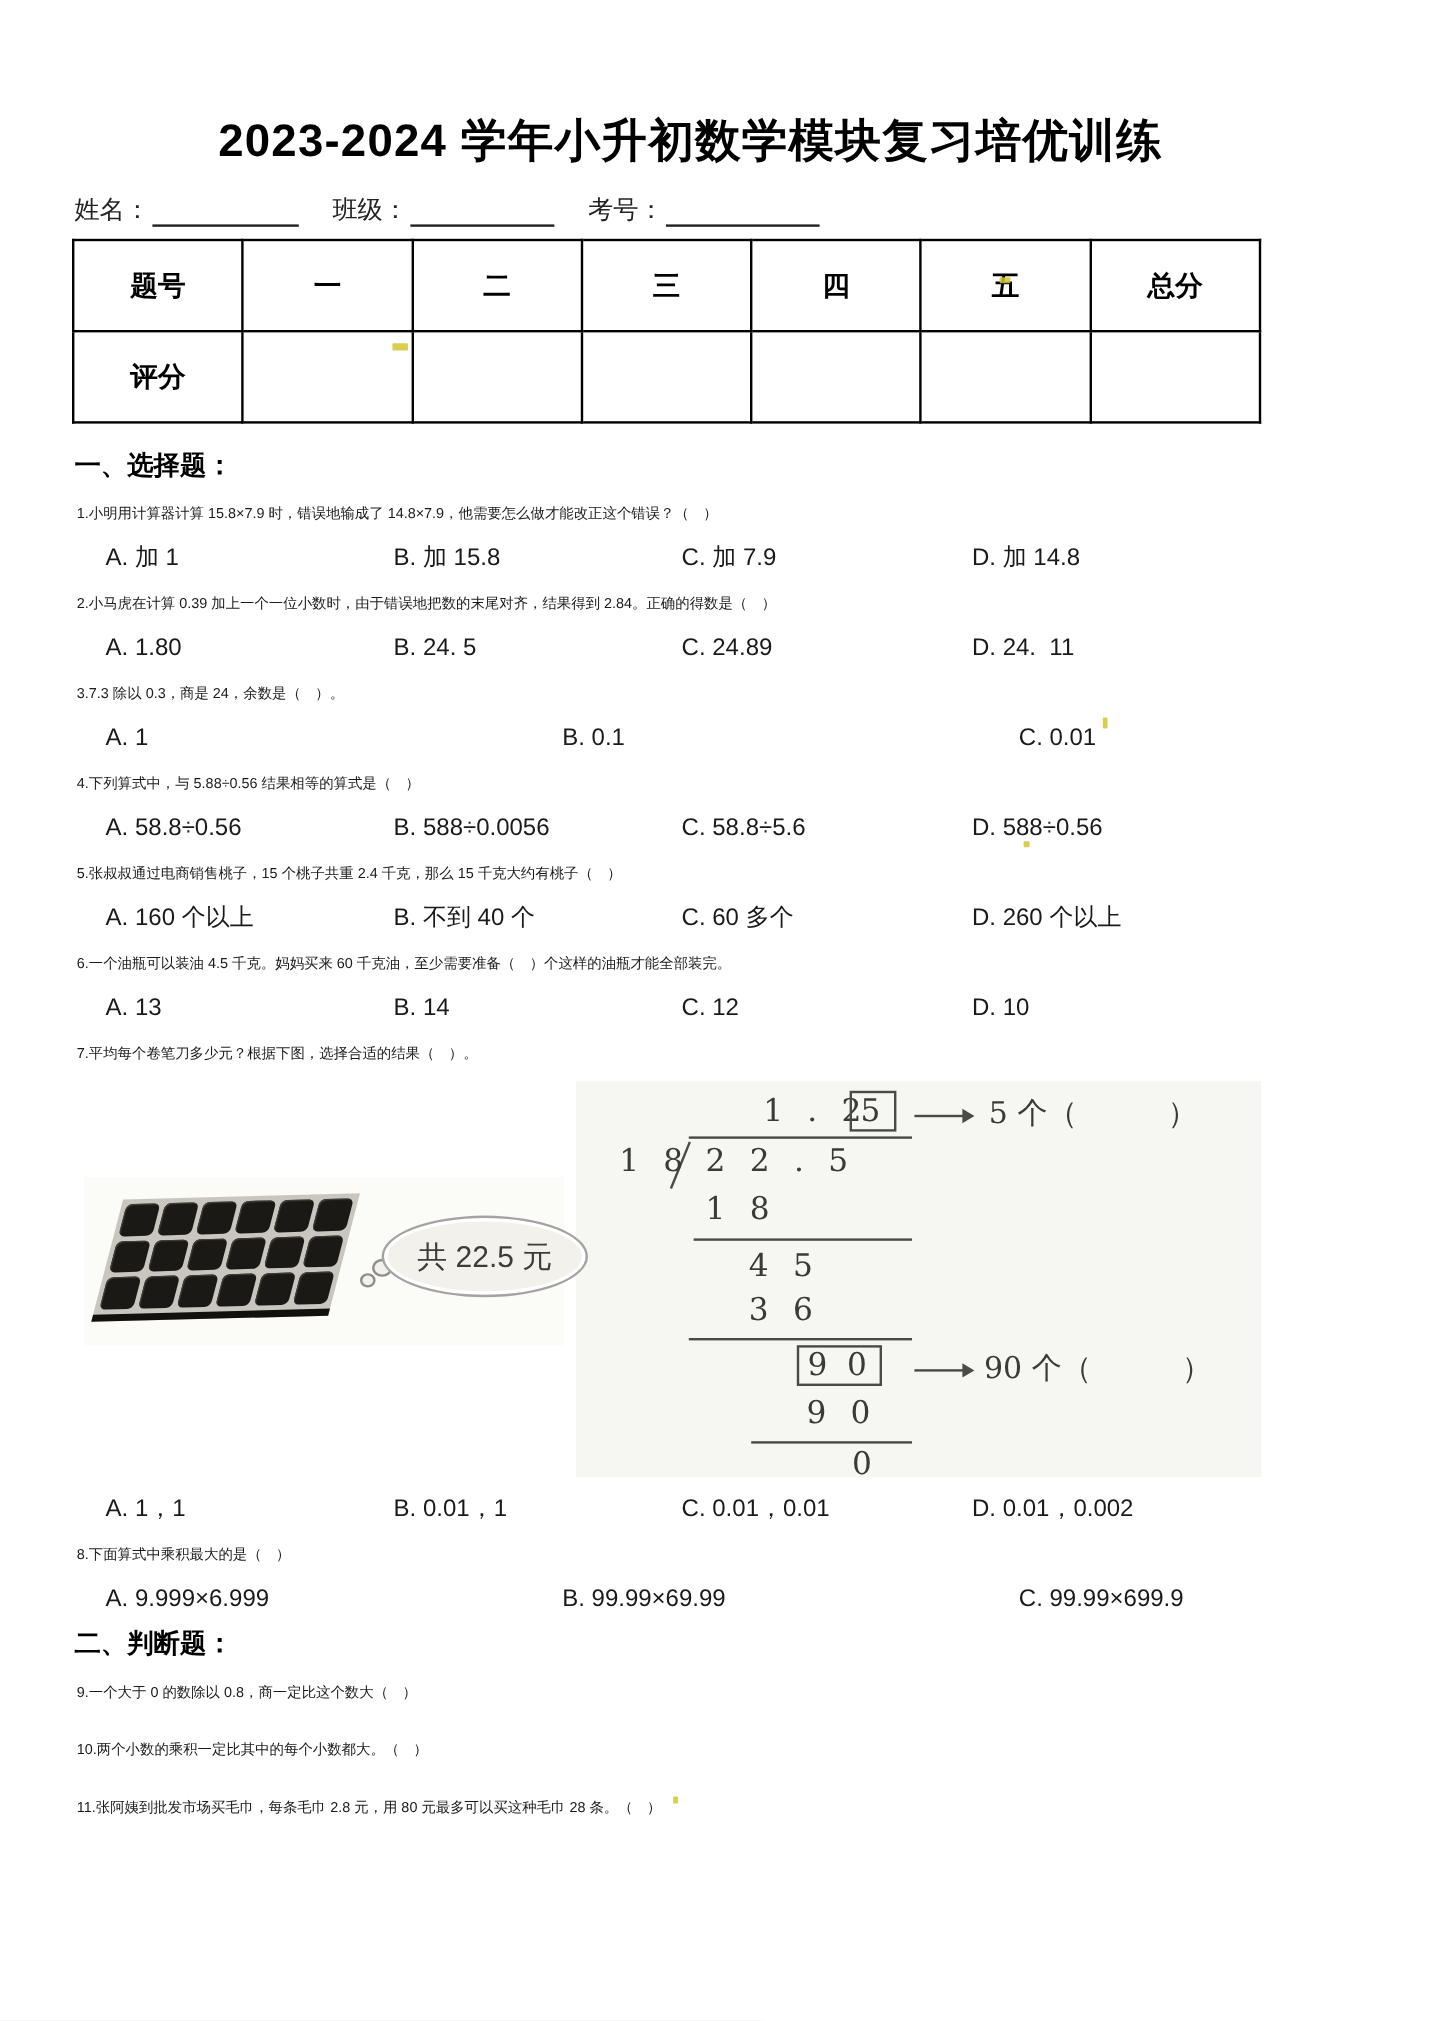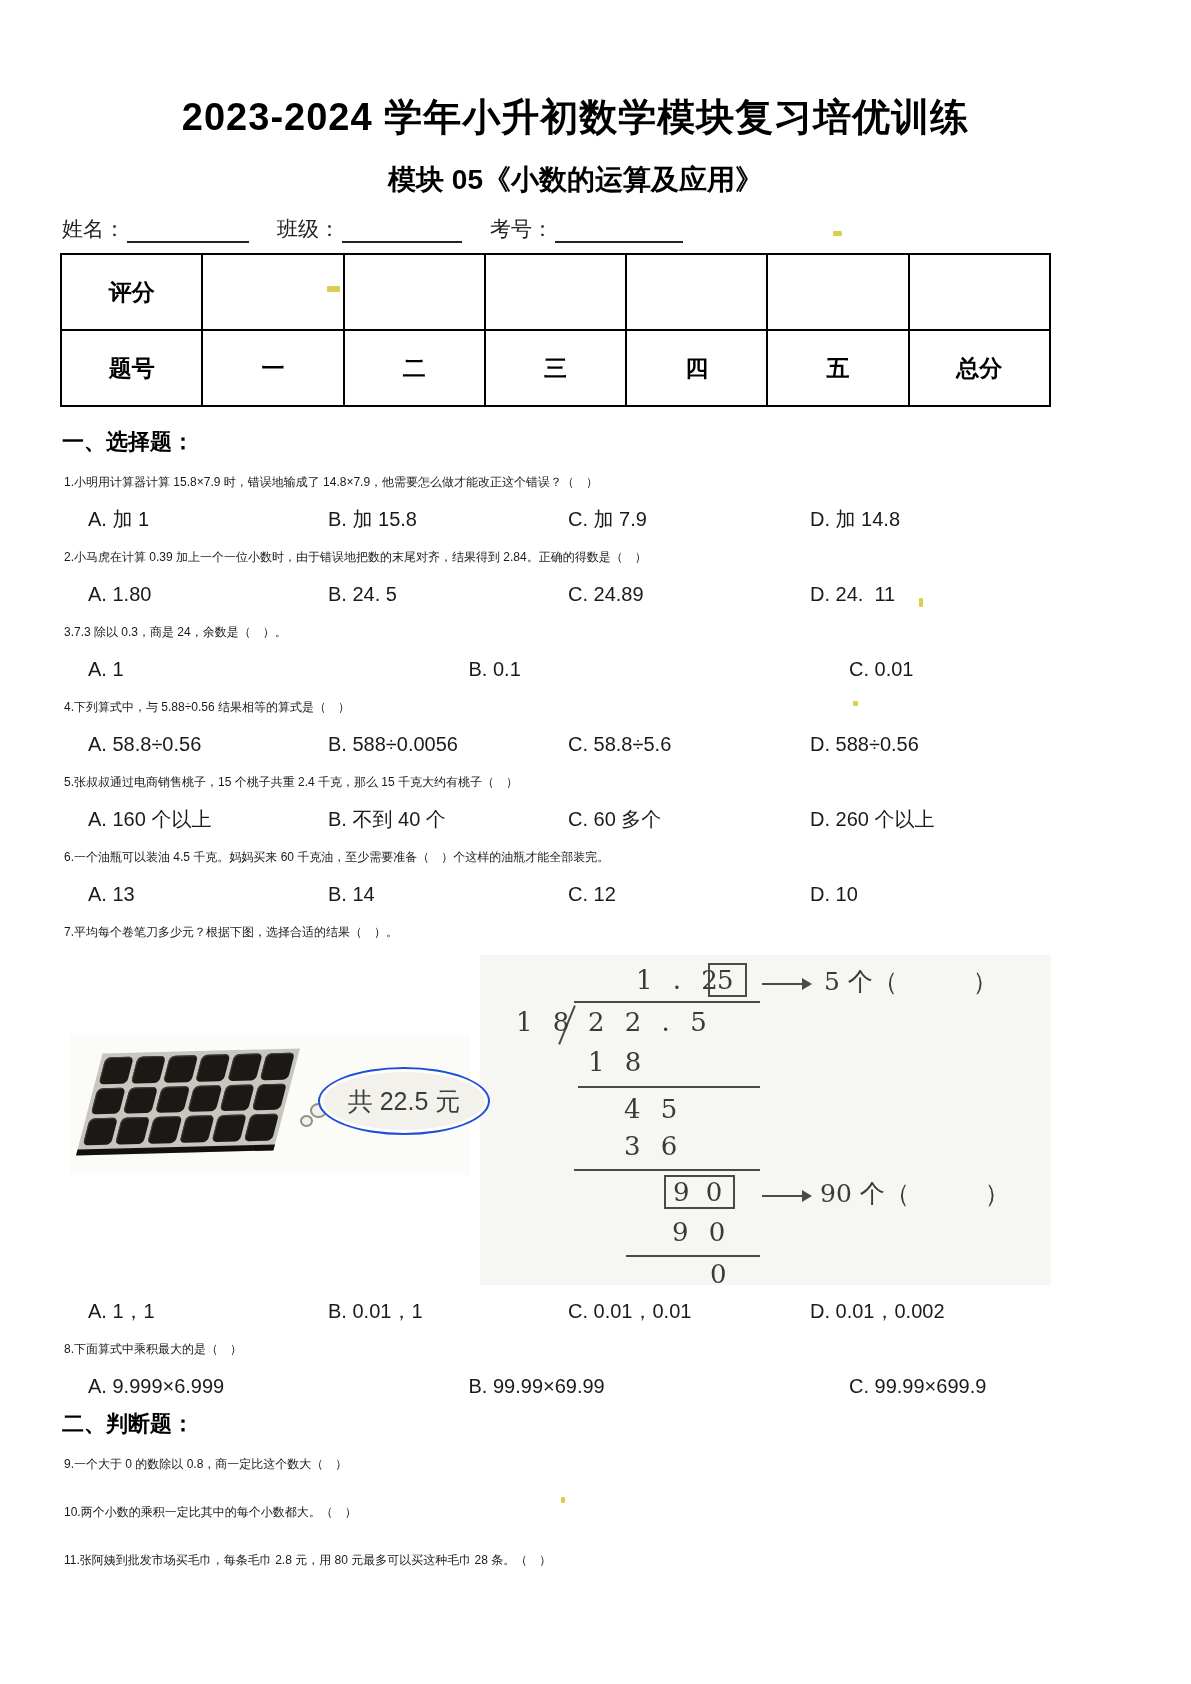--- a/index.html
+++ b/index.html
@@ -120,21 +120,21 @@
   }
   .tray .cell{
     background:#1b1916;
     border-radius:5px;
     box-shadow:inset 1px 1px 1px #45423c;
   }
   .bubble{
     position:absolute;left:258px;top:112px;
     width:168px;height:64px;
     background:#f2f1ec;
-    border:2px solid #1d4ed8;
+    border:2px solid #a3a3a3;
     border-radius:50%;
     display:flex;align-items:center;justify-content:center;
     font-size:25px;color:#3c3c3a;
     box-shadow:0 0 0 3px #fff inset;
   }
   .bubble-dot{
     position:absolute;background:#f2f1ec;border:2px solid #8f8f89;border-radius:50%;
   }
   .bd1{left:240px;top:160px;width:9px;height:8px;}
   .bd2{left:250px;top:148px;width:13px;height:11px;}
@@ -183,46 +183,45 @@
   .af3{left:919px;top:598px;width:4px;height:9px;}
   .af4{left:853px;top:701px;width:5px;height:5px;}
   .af5{left:561px;top:1497px;width:4px;height:6px;}
 </style>
 </head>
 <body>
 
 <div class="page">
 
   <h1 class="title">2023-2024 学年小升初数学模块复习培优训练</h1>
-  <h2 class="subtitle">模块 05《小数的运算及应用》</h2>
 
   <div class="info-line">
     <span class="lbl">姓名：</span><span class="blank b1"></span><span class="lbl">班级：</span><span class="blank b2"></span><span class="lbl">考号：</span><span class="blank b3"></span>
   </div>
 
   <table class="score">
     <tbody>
         <tr>
-      <td>评分</td>
-      <td></td>
-      <td></td>
-      <td></td>
-      <td></td>
-      <td></td>
-      <td></td>
-    </tr>
-    <tr>
       <td>题号</td>
       <td>一</td>
       <td>二</td>
       <td>三</td>
       <td>四</td>
       <td>五</td>
       <td>总分</td>
     </tr>
+    <tr>
+      <td>评分</td>
+      <td></td>
+      <td></td>
+      <td></td>
+      <td></td>
+      <td></td>
+      <td></td>
+    </tr>
   </tbody>
     </table>
 
   <div class="sec-heading">一、选择题：</div>
 
   <div>
     <p class="q-text">1.小明用计算器计算 15.8×7.9 时，错误地输成了 14.8×7.9，他需要怎么做才能改正这个错误？（　）</p>
     <div class="opts">
       <span class="c1">A. 加 1</span>
       <span class="c2">B. 加 15.8</span>

